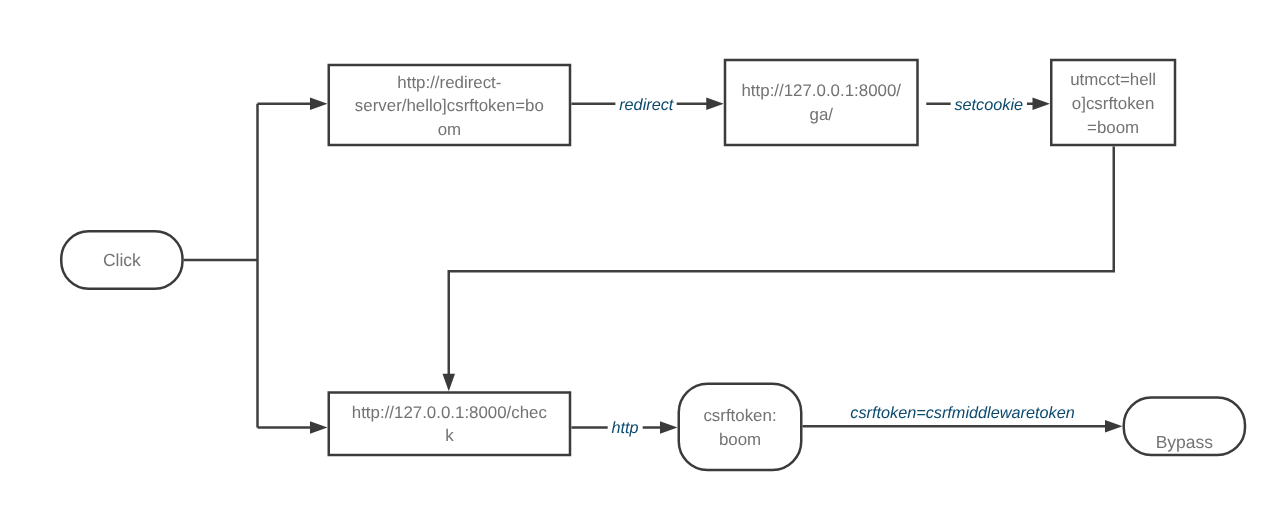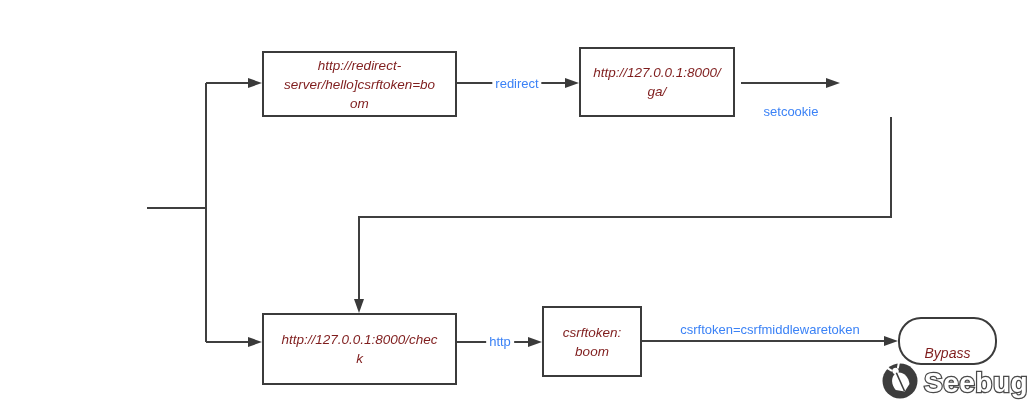--- a/index.html
+++ b/index.html
@@ -31,39 +31,39 @@
     position: absolute;
     background: #ffffff;
     border: 2px solid #3b3b3b;
     display: flex;
     align-items: center;
     justify-content: center;
     text-align: center;
     white-space: pre-line;
     font-size: 13.5px;
     line-height: 19px;
-    color: #7f1d1d;
+    color: #737373;
     z-index: 2;
-    font-style: italic;
   }
   .terminal {
     border-radius: 23px;
     font-size: 14px;
   }
   .edge-label {
     position: absolute;
     transform: translate(-50%, -50%);
     background: #ffffff;
     padding: 1px 3px;
     font-size: 13px;
     line-height: 16px;
     text-align: center;
     white-space: pre-line;
-    color: #3b82f6;
+    color: #0c4a6e;
     z-index: 3;
+    font-style: italic;
   }
   .logo {
     position: absolute;
     left: 872px;
     top: 353px;
     width: 156px;
     height: 54px;
     z-index: 4;
   }
   .logo svg { display: block; }
@@ -94,66 +94,58 @@
     <path class="wire" d="M206 342 H249"></path>
     <polygon class="arrowhead" points="248,337 262,342 248,347"></polygon>
 
     <path class="wire" d="M457 342 H530"></path>
     <polygon class="arrowhead" points="528,337 542,342 528,347"></polygon>
 
     <path class="wire" d="M642 341 H886"></path>
     <polygon class="arrowhead" points="884,336 898,341 884,346"></polygon>
   </svg>
 
+  <div class="node terminal" style="left:48px; top:184px; width:99px; height:48px;">
+    <span>Click</span>
+  </div>
 
   <div class="node" style="left:262px; top:51px; width:195px; height:66px;">
     <span>http://redirect-
 server/hello]csrftoken=bo
 om</span>
   </div>
 
   <div class="node" style="left:579px; top:47px; width:156px; height:70px;">
     <span>http://127.0.0.1:8000/
 ga/</span>
   </div>
 
+  <div class="node" style="left:840px; top:47px; width:101px; height:70px;">
+    <span>utmcct=hell
+o]csrftoken
+=boom</span>
+  </div>
 
-  <div class="node" style="left:262px; top:313px; width:195px; height:72px;">
+  <div class="node" style="left:262px; top:313px; width:195px; height:52px;">
     <span>http://127.0.0.1:8000/chec
 k</span>
   </div>
 
-  <div class="node" style="left:542px; top:306px; width:100px; height:71px;">
+  <div class="node" style="left:542px; top:306px; width:100px; height:71px;border-radius:24px;">
     <span>csrftoken:
 boom</span>
   </div>
 
   <div class="node terminal" style="left:898px; top:317px; width:99px; height:48px;align-items:flex-end;">
     <span>Bypass</span>
   </div>
 
   <div class="edge-label" style="left:517px; top:84px;">redirect</div>
 
-  <div class="edge-label" style="left:791px; top:84px;margin-top:28px;">setcookie</div>
+  <div class="edge-label" style="left:791px; top:84px;">setcookie</div>
 
 
   <div class="edge-label" style="left:500px; top:342px;">http</div>
 
   <div class="edge-label" style="left:770px; top:330px;">csrftoken=csrfmiddlewaretoken</div>
 
-  <div class="logo">
-    <svg width="156" height="54" viewBox="0 0 156 54" xmlns="http://www.w3.org/2000/svg">
-      <g>
-        <circle cx="28" cy="28" r="20" fill="#ffffff"></circle>
-        <circle cx="28" cy="28" r="17.5" fill="#3d3d3d"></circle>
-        <g transform="rotate(-24 28 28)" fill="#ffffff" stroke="none">
-          <path d="M24.5 15 L21 10" stroke="#ffffff" stroke-width="2" stroke-linecap="round"></path>
-          <path d="M31.5 15 L35 10" stroke="#ffffff" stroke-width="2" stroke-linecap="round"></path>
-          <circle cx="28" cy="17" r="3.2"></circle>
-          <path d="M28 19 C20.5 20.5 18.5 28 20.5 34.5 L28 39.5 L35.5 34.5 C37.5 28 35.5 20.5 28 19 Z"></path>
-          <path d="M28 19 L28 39" stroke="#3d3d3d" stroke-width="1.6"></path>
-        </g>
-      </g>
-      <text x="52" y="39" font-family="Liberation Sans, DejaVu Sans, sans-serif" font-size="28" font-weight="bold" fill="#ffffff" stroke="#4a4a4a" stroke-width="2.5" paint-order="stroke" letter-spacing="0.5">Seebug</text>
-    </svg>
-  </div>
 
 </div>
 
 </body></html>

